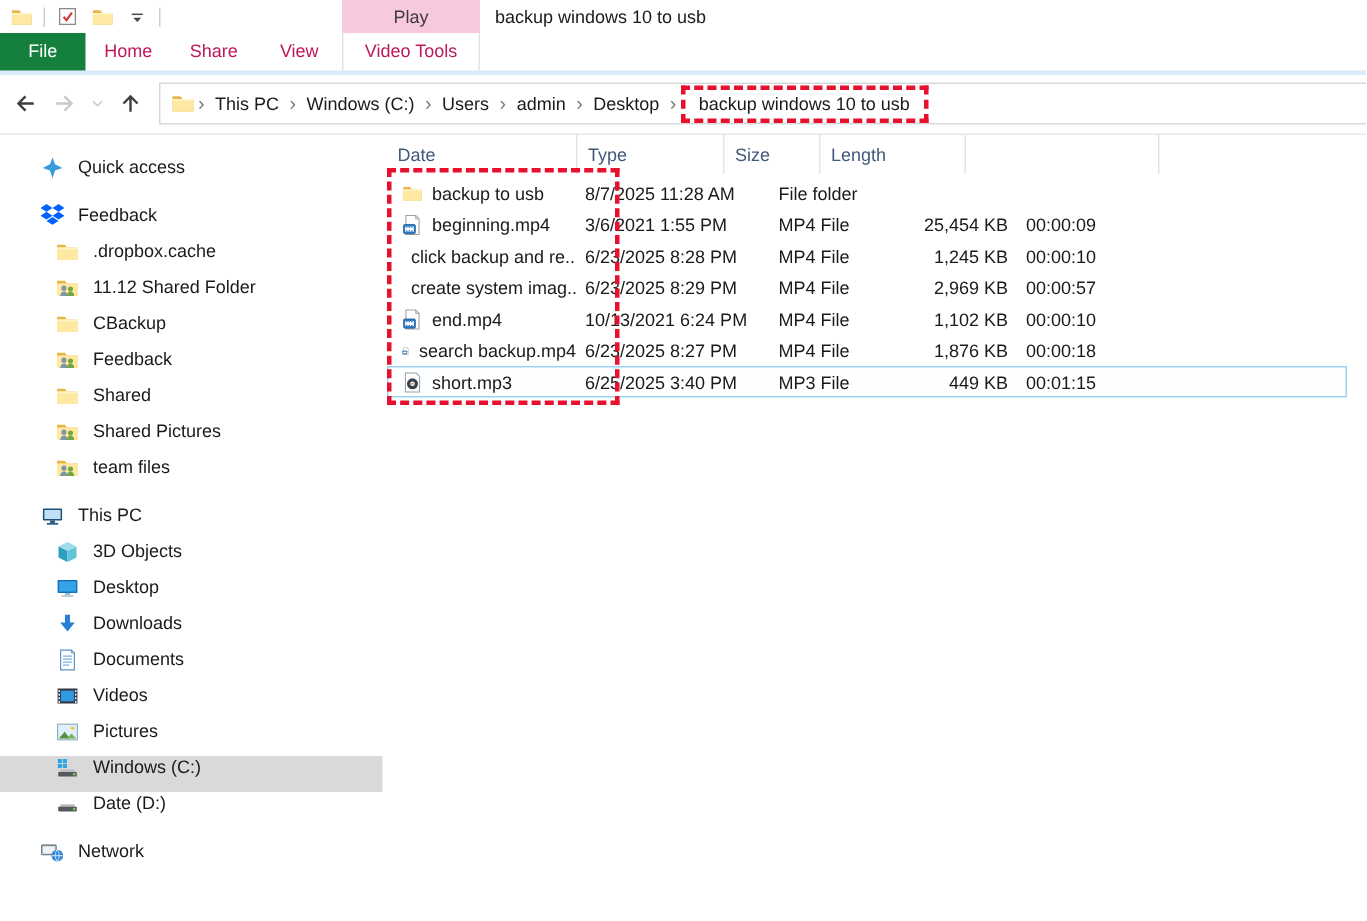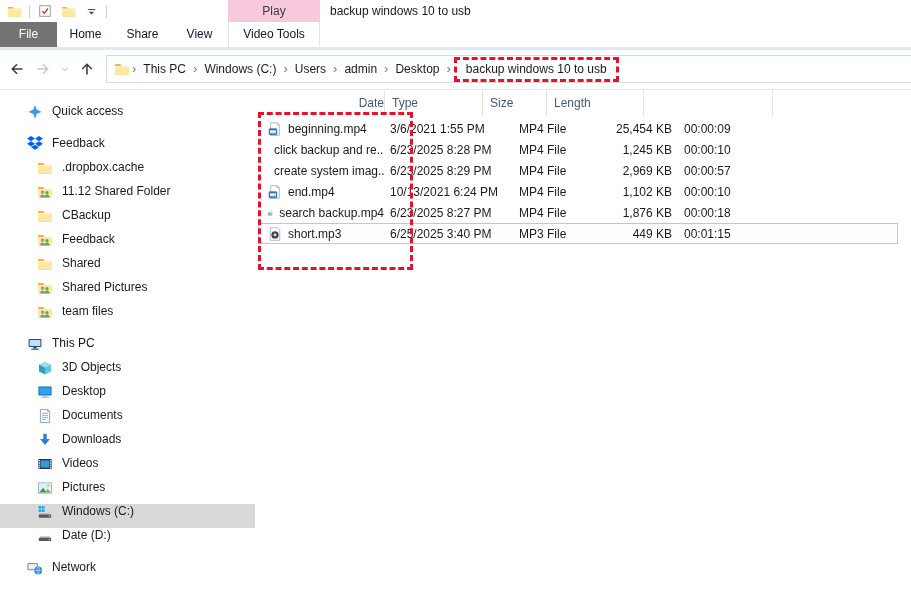--- a/index.html
+++ b/index.html
@@ -12,22 +12,22 @@
   .qat{display:flex;align-items:center;height:22px;padding-left:6px;gap:7px;}
   .qat-btn{width:16px;height:16px;display:flex;align-items:center;justify-content:center;}
   .qat-sep{width:1px;height:13px;background:#cfcfcf;}
   .play-group{position:absolute;left:228px;top:0;width:92px;height:22px;background:#f8c8dc;
               color:#3c3c3c;text-align:center;line-height:22px;}
   .win-title{position:absolute;left:330px;top:0;height:22px;line-height:22px;color:#1a1a1a;}
 
   
   .tabrow{position:absolute;top:22px;left:0;right:0;height:25px;background:#fff;
           border-bottom:3px solid #dcebf9;display:flex;}
-  .tab{width:57px;text-align:center;line-height:25px;color:#0f172a;}
-  .tab.file{background:#737373;color:#fff;}
+  .tab{width:57px;text-align:center;line-height:25px;color:#be185d;}
+  .tab.file{background:#15803d;color:#fff;}
   .tab.videotools{width:90px;border-left:1px solid #e3e3e3;border-right:1px solid #e3e3e3;}
 
   
   .navrow{position:absolute;top:50px;left:0;right:0;height:39px;background:#fff;
           border-bottom:1px solid #e8e8e8;}
   .nav-btns{position:absolute;left:6px;top:0;height:38px;display:flex;align-items:center;gap:4px;}
   .nav-btn{width:22px;height:22px;display:flex;align-items:center;justify-content:center;}
   .nav-dark{color:#3f3f3f;} .nav-gray{color:#c9c9c9;}
   .addressbox{position:absolute;left:106px;right:0;top:5px;height:26px;border:1px solid #d9d9d9;
               border-right:none;background:#fff;display:flex;align-items:center;}
@@ -44,21 +44,21 @@
   .side-item{height:24px;display:flex;align-items:flex-start;gap:9px;padding-left:27px;cursor:default;}
   .side-item.child{padding-left:37px;}
   .side-item.selected{background:#d9d9d9;}
   .side-gap{height:8px;}
   .side-lbl{white-space:nowrap;}
 
   
   .filearea{position:relative;flex:1;}
   .headers{display:flex;height:26px;margin-left:3px;color:#42597a;}
   .hcell{line-height:26px;padding-left:7px;border-right:1px solid #e3e3e3;box-sizing:border-box;position:relative;}
-  .h-name{width:125px;} .h-date{width:127px;text-align:right;} .h-type{width:98px;} .h-size{width:64px;}
+  .h-name{width:125px;} .h-date{width:127px;} .h-type{width:98px;} .h-size{width:64px;}
   .h-length{width:97px;} .h-fill{width:129px;border-right:1px solid #e3e3e3;}
   .sortmark{position:absolute;left:60px;top:1px;}
 
   .rows{margin-top:2px;}
   .row{display:flex;align-items:center;height:21px;width:640px;margin-left:3px;
        border:1px solid transparent;box-sizing:border-box;}
   .row.selected{border-color:#9ed2f2;background:#fdfeff;}
   .cell{white-space:nowrap;overflow:hidden;box-sizing:border-box;}
   .c-name{width:125px;display:flex;align-items:center;gap:6px;padding-left:9px;}
   .c-date{width:127px;padding-left:6px;}
@@ -369,29 +369,29 @@
         <span class="side-lbl">3D Objects</span>
       </div>
       <div class="side-item child">
         <svg class="ic" width="16" height="16">
             <use href="#i-monitor"></use>
           </svg>
         <span class="side-lbl">Desktop</span>
       </div>
       <div class="side-item child">
         <svg class="ic" width="16" height="16">
+            <use href="#i-download"></use>
+          </svg>
+        <span class="side-lbl">Downloads</span>
+      </div>
+      <div class="side-item child">
+        <svg class="ic" width="16" height="16">
             <use href="#i-doc"></use>
           </svg>
         <span class="side-lbl">Documents</span>
-      </div>
-      <div class="side-item child">
-        <svg class="ic" width="16" height="16">
-            <use href="#i-download"></use>
-          </svg>
-        <span class="side-lbl">Downloads</span>
       </div>
       <div class="side-item child">
         <svg class="ic" width="16" height="16">
             <use href="#i-film"></use>
           </svg>
         <span class="side-lbl">Videos</span>
       </div>
       <div class="side-item child">
         <svg class="ic" width="16" height="16">
             <use href="#i-picture"></use>
@@ -425,20 +425,32 @@
         <div class="hcell h-type">Type</div>
         <div class="hcell h-size">Size</div>
         <div class="hcell h-length">Length</div>
         <div class="hcell h-fill"></div>
       </div>
 
       <div class="rows">
         <div class="row">
           <div class="cell c-name">
               <svg class="ic" width="14" height="14">
+                <use href="#i-folder"></use>
+              </svg>
+              <span>backup to usb</span>
+            </div>
+          <div class="cell c-date">8/7/2025 11:28 AM</div>
+          <div class="cell c-type">File folder</div>
+          <div class="cell c-size"></div>
+          <div class="cell c-length"></div>
+        </div>
+        <div class="row">
+          <div class="cell c-name">
+              <svg class="ic" width="14" height="14">
                 <use href="#i-mp4"></use>
               </svg>
               <span>beginning.mp4</span>
             </div>
           <div class="cell c-date">3/6/2021 1:55 PM</div>
           <div class="cell c-type">MP4 File</div>
           <div class="cell c-size">25,454 KB</div>
           <div class="cell c-length">00:00:09</div>
         </div>
         <div class="row">

